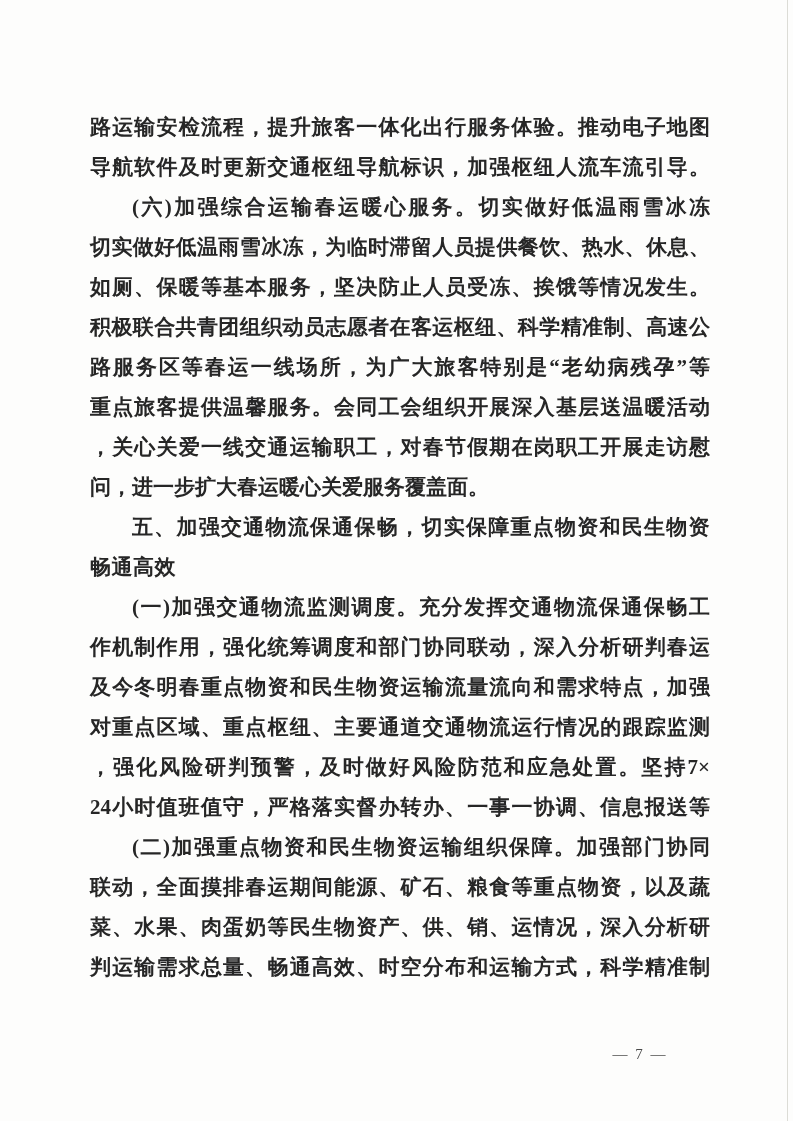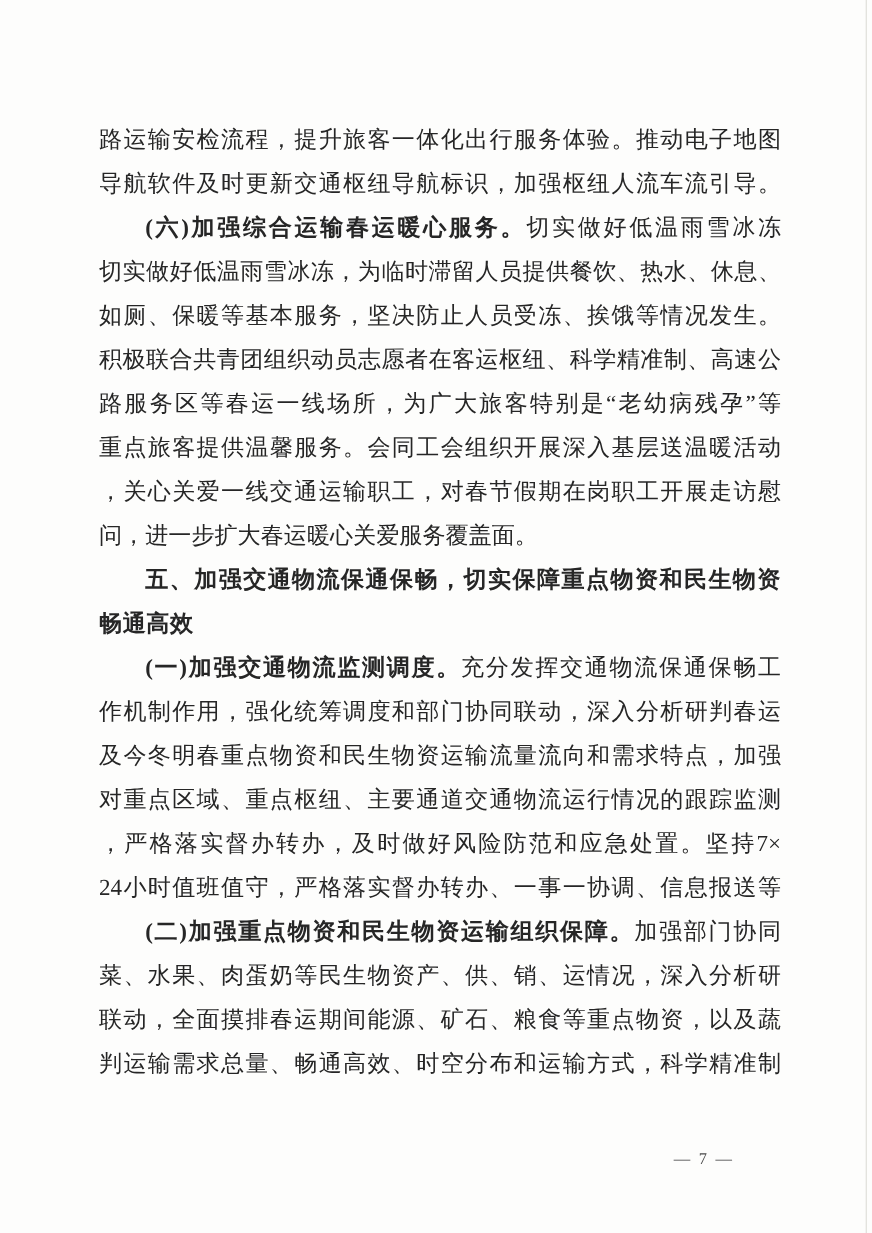--- a/index.html
+++ b/index.html
@@ -38,21 +38,21 @@
     text-align-last: justify;
     white-space: nowrap;
     overflow: visible;
   }
   .line.end {
     text-align-last: left;
   }
   .line.indent {
     text-indent: 42px;
   }
-  .seg { font-weight: normal; }
+  .seg { font-weight: bold; }
   .seg.b { font-weight: bold; }
   
   .line.hei .seg.b {
     font-family: "Liberation Sans", "DejaVu Sans", sans-serif;
     letter-spacing: 0.5px;
   }
   .page-number {
     position: absolute;
     top: 1042px;
     left: 585px;
@@ -81,21 +81,21 @@
       <div class="line"><span class="seg">路服务区等春运一线场所，为广大旅客特别是“老幼病残孕”等</span></div>
       <div class="line"><span class="seg">重点旅客提供温馨服务。会同工会组织开展深入基层送温暖活动</span></div>
       <div class="line"><span class="seg">，关心关爱一线交通运输职工，对春节假期在岗职工开展走访慰</span></div>
       <div class="line end"><span class="seg">问，进一步扩大春运暖心关爱服务覆盖面。</span></div>
       <div class="line indent hei"><span class="seg b">五、加强交通物流保通保畅，切实保障重点物资和民生物资</span></div>
       <div class="line end hei"><span class="seg b">畅通高效</span></div>
       <div class="line indent"><span class="seg b">(一)加强交通物流监测调度。</span><span class="seg">充分发挥交通物流保通保畅工</span></div>
       <div class="line"><span class="seg">作机制作用，强化统筹调度和部门协同联动，深入分析研判春运</span></div>
       <div class="line"><span class="seg">及今冬明春重点物资和民生物资运输流量流向和需求特点，加强</span></div>
       <div class="line"><span class="seg">对重点区域、重点枢纽、主要通道交通物流运行情况的跟踪监测</span></div>
-      <div class="line"><span class="seg">，严格落实督办转办，及时做好风险防范和应急处置。坚持7×</span></div>
+      <div class="line"><span class="seg">，强化风险研判预警，及时做好风险防范和应急处置。坚持7×</span></div>
       <div class="line"><span class="seg">24小时值班值守，严格落实督办转办、一事一协调、信息报送等</span></div>
       <div class="line indent"><span class="seg b">(二)加强重点物资和民生物资运输组织保障。</span><span class="seg">加强部门协同</span></div>
+      <div class="line"><span class="seg">联动，全面摸排春运期间能源、矿石、粮食等重点物资，以及蔬</span></div>
       <div class="line"><span class="seg">菜、水果、肉蛋奶等民生物资产、供、销、运情况，深入分析研</span></div>
-      <div class="line"><span class="seg">联动，全面摸排春运期间能源、矿石、粮食等重点物资，以及蔬</span></div>
       <div class="line"><span class="seg">判运输需求总量、畅通高效、时空分布和运输方式，科学精准制</span></div>
     </div>
   <div class="page-number">— 7 —</div>
 </div>
 
 </body></html>

